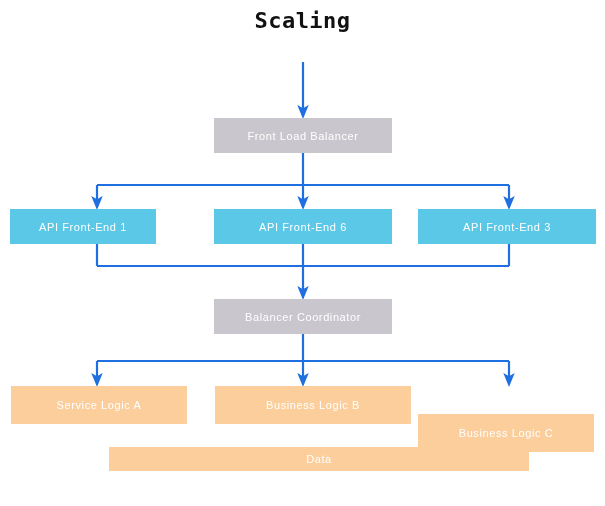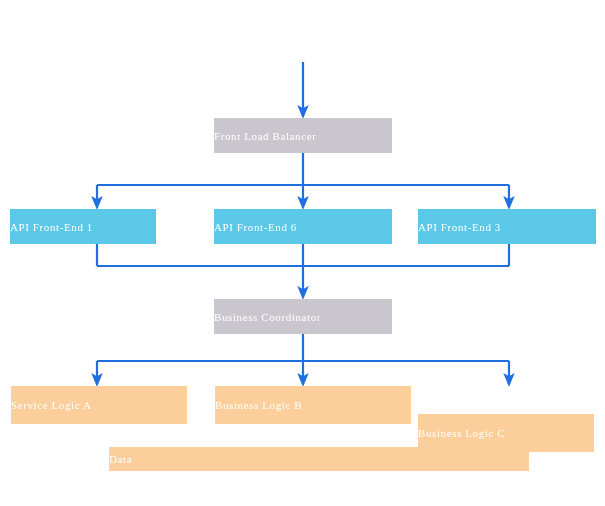--- a/index.html
+++ b/index.html
@@ -37,37 +37,38 @@
     font-size: 22px;
     font-weight: bold;
     color: #111111;
     letter-spacing: 0.5px;
   }
   .node {
     position: absolute;
     box-sizing: border-box;
     display: flex;
     align-items: center;
-    justify-content: flex-start;
-    font-family: Liberation Serif, serif;
+    justify-content: center;
+    font-family: Liberation Sans, sans-serif;
     font-size: 11px;
     color: #ffffff;
     letter-spacing: 0.6px;
     white-space: nowrap;
     text-align: center;
   }
   .node.gray  { background: #c9c6cd; }
   .node.cyan  { background: #5bc8e8; }
   .node.peach { background: #fcce9c; }
 </style>
 </head>
 <body>
 
 <div id="diagram">
 
+  <div class="title">Scaling</div>
 
   <svg id="edges" width="605" height="506" viewBox="0 0 605 506">
     <defs>
       <marker id="arrowhead" markerWidth="7" markerHeight="7" refX="3.2" refY="3" orient="auto" markerUnits="strokeWidth">
         <path d="M0,0.4 L6.4,3 L0,5.6 L1.5,3 Z" fill="#1f6fe0"></path>
       </marker>
     </defs>
 
     <g stroke="#1f6fe0" stroke-width="2.2" fill="none" stroke-linecap="butt">
 
@@ -103,21 +104,21 @@
 
   <div class="node cyan" id="node-api-front-end-2" style="left: 214px; top: 209px; width: 178px; height: 35px;">
     <span>API Front-End 6</span>
   </div>
 
   <div class="node cyan" id="node-api-front-end-3" style="left: 418px; top: 209px; width: 178px; height: 35px;">
     <span>API Front-End 3</span>
   </div>
 
   <div class="node gray" id="node-service-coordinator" style="left: 214px; top: 299px; width: 178px; height: 35px;">
-    <span>Business Coordinator</span>
+    <span>Balancer Coordinator</span>
   </div>
 
   <div class="node peach" id="node-business-logic-a" style="left: 11px; top: 386px; width: 176px; height: 38px;">
     <span>Service Logic A</span>
   </div>
 
   <div class="node peach" id="node-business-logic-b" style="left: 215px; top: 386px; width: 196px; height: 38px;">
     <span>Business Logic B</span>
   </div>
 

